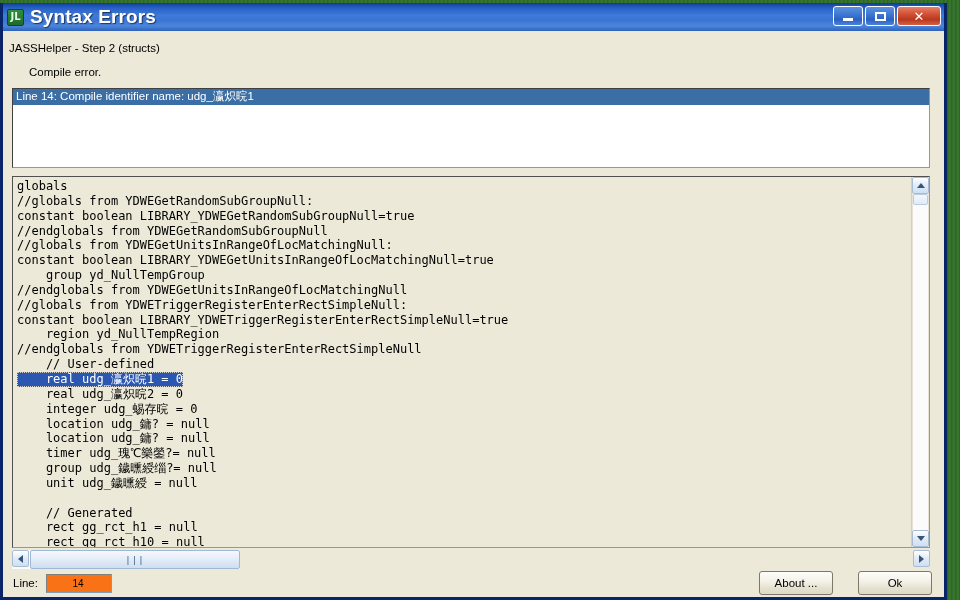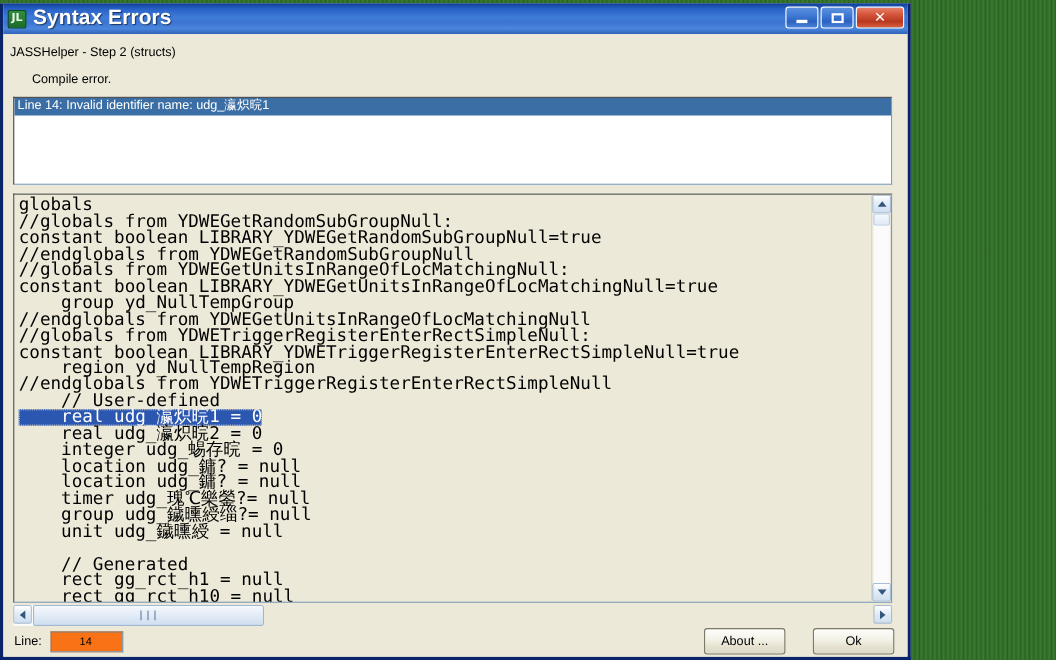--- a/index.html
+++ b/index.html
@@ -16,21 +16,21 @@
     position: absolute; inset: 0;
     background:
       repeating-linear-gradient(90deg, #2f6b28 0px, #3b7a30 2px, #2a5f24 4px),
       #33702b;
   }
 
   
   #window {
     position: absolute;
     left: 0; top: 3px;
-    width: 828px; height: 597px;
+    width: 947px; height: 597px;
     background: #ece9d8;
     border-left: 3px solid #0a246a;
     border-right: 3px solid #0a246a;
     border-bottom: 3px solid #0a246a;
     border-top: 0;
     display: flex; flex-direction: column;
   }
 
   
   #titlebar {
@@ -144,21 +144,21 @@
     border-left-color: #505050;
     display: flex;
     position: relative;
     overflow: hidden;
   }
   #code-text {
     flex: 1 1 auto;
     overflow: hidden;
     padding: 2px 0 0 4px;
     font-family: "DejaVu Sans Mono", monospace;
-    font-size: 16px;
+    font-size: 12px;
     line-height: 14.85px;
     color: #000;
     white-space: pre;
   }
   .code-line { white-space: pre; height: 14.85px; }
   .code-line.hl {
     background: #2b57b0;
     color: #ffffff;
     display: inline-block;
     outline: 1px dotted #d0d0d0;
@@ -318,21 +318,21 @@
     </div>
   </div>
 
   <div id="client">
 
     <div class="status-line" id="status-1">JASSHelper - Step 2 (structs)</div>
     <div class="status-line" id="status-2">Compile error.</div>
 
     <div id="error-list">
       <div class="error-row selected">
-        <span>Line 14: Invalid identifier name: udg_瀛炽晥1</span>
+        <span>Line 14: Compile identifier name: udg_瀛炽晥1</span>
       </div>
     </div>
 
     <div id="code-pane">
       <div id="code-text"><div class="code-line">globals</div><div class="code-line">//globals from YDWEGetRandomSubGroupNull:</div><div class="code-line">constant boolean LIBRARY_YDWEGetRandomSubGroupNull=true</div><div class="code-line">//endglobals from YDWEGetRandomSubGroupNull</div><div class="code-line">//globals from YDWEGetUnitsInRangeOfLocMatchingNull:</div><div class="code-line">constant boolean LIBRARY_YDWEGetUnitsInRangeOfLocMatchingNull=true</div><div class="code-line">    group yd_NullTempGroup</div><div class="code-line">//endglobals from YDWEGetUnitsInRangeOfLocMatchingNull</div><div class="code-line">//globals from YDWETriggerRegisterEnterRectSimpleNull:</div><div class="code-line">constant boolean LIBRARY_YDWETriggerRegisterEnterRectSimpleNull=true</div><div class="code-line">    region yd_NullTempRegion</div><div class="code-line">//endglobals from YDWETriggerRegisterEnterRectSimpleNull</div><div class="code-line">    // User-defined</div><div class="code-line hl">    real udg_瀛炽晥1 = 0</div><div class="code-line">    real udg_瀛炽晥2 = 0</div><div class="code-line">    integer udg_蜴存晥 = 0</div><div class="code-line">    location udg_鏞? = null</div><div class="code-line">    location udg_鏞? = null</div><div class="code-line">    timer udg_瑰℃樂鎣?= null</div><div class="code-line">    group udg_鐬曛綬缁?= null</div><div class="code-line">    unit udg_鐬曛綬 = null</div><div class="code-line">&nbsp;</div><div class="code-line">    // Generated</div><div class="code-line">    rect gg_rct_h1 = null</div><div class="code-line">    rect gg_rct_h10 = null</div></div>
       <div id="vscroll">
         <div class="sb-btn">
           <span class="arrow-up"></span>
         </div>
         <div id="vtrough">

